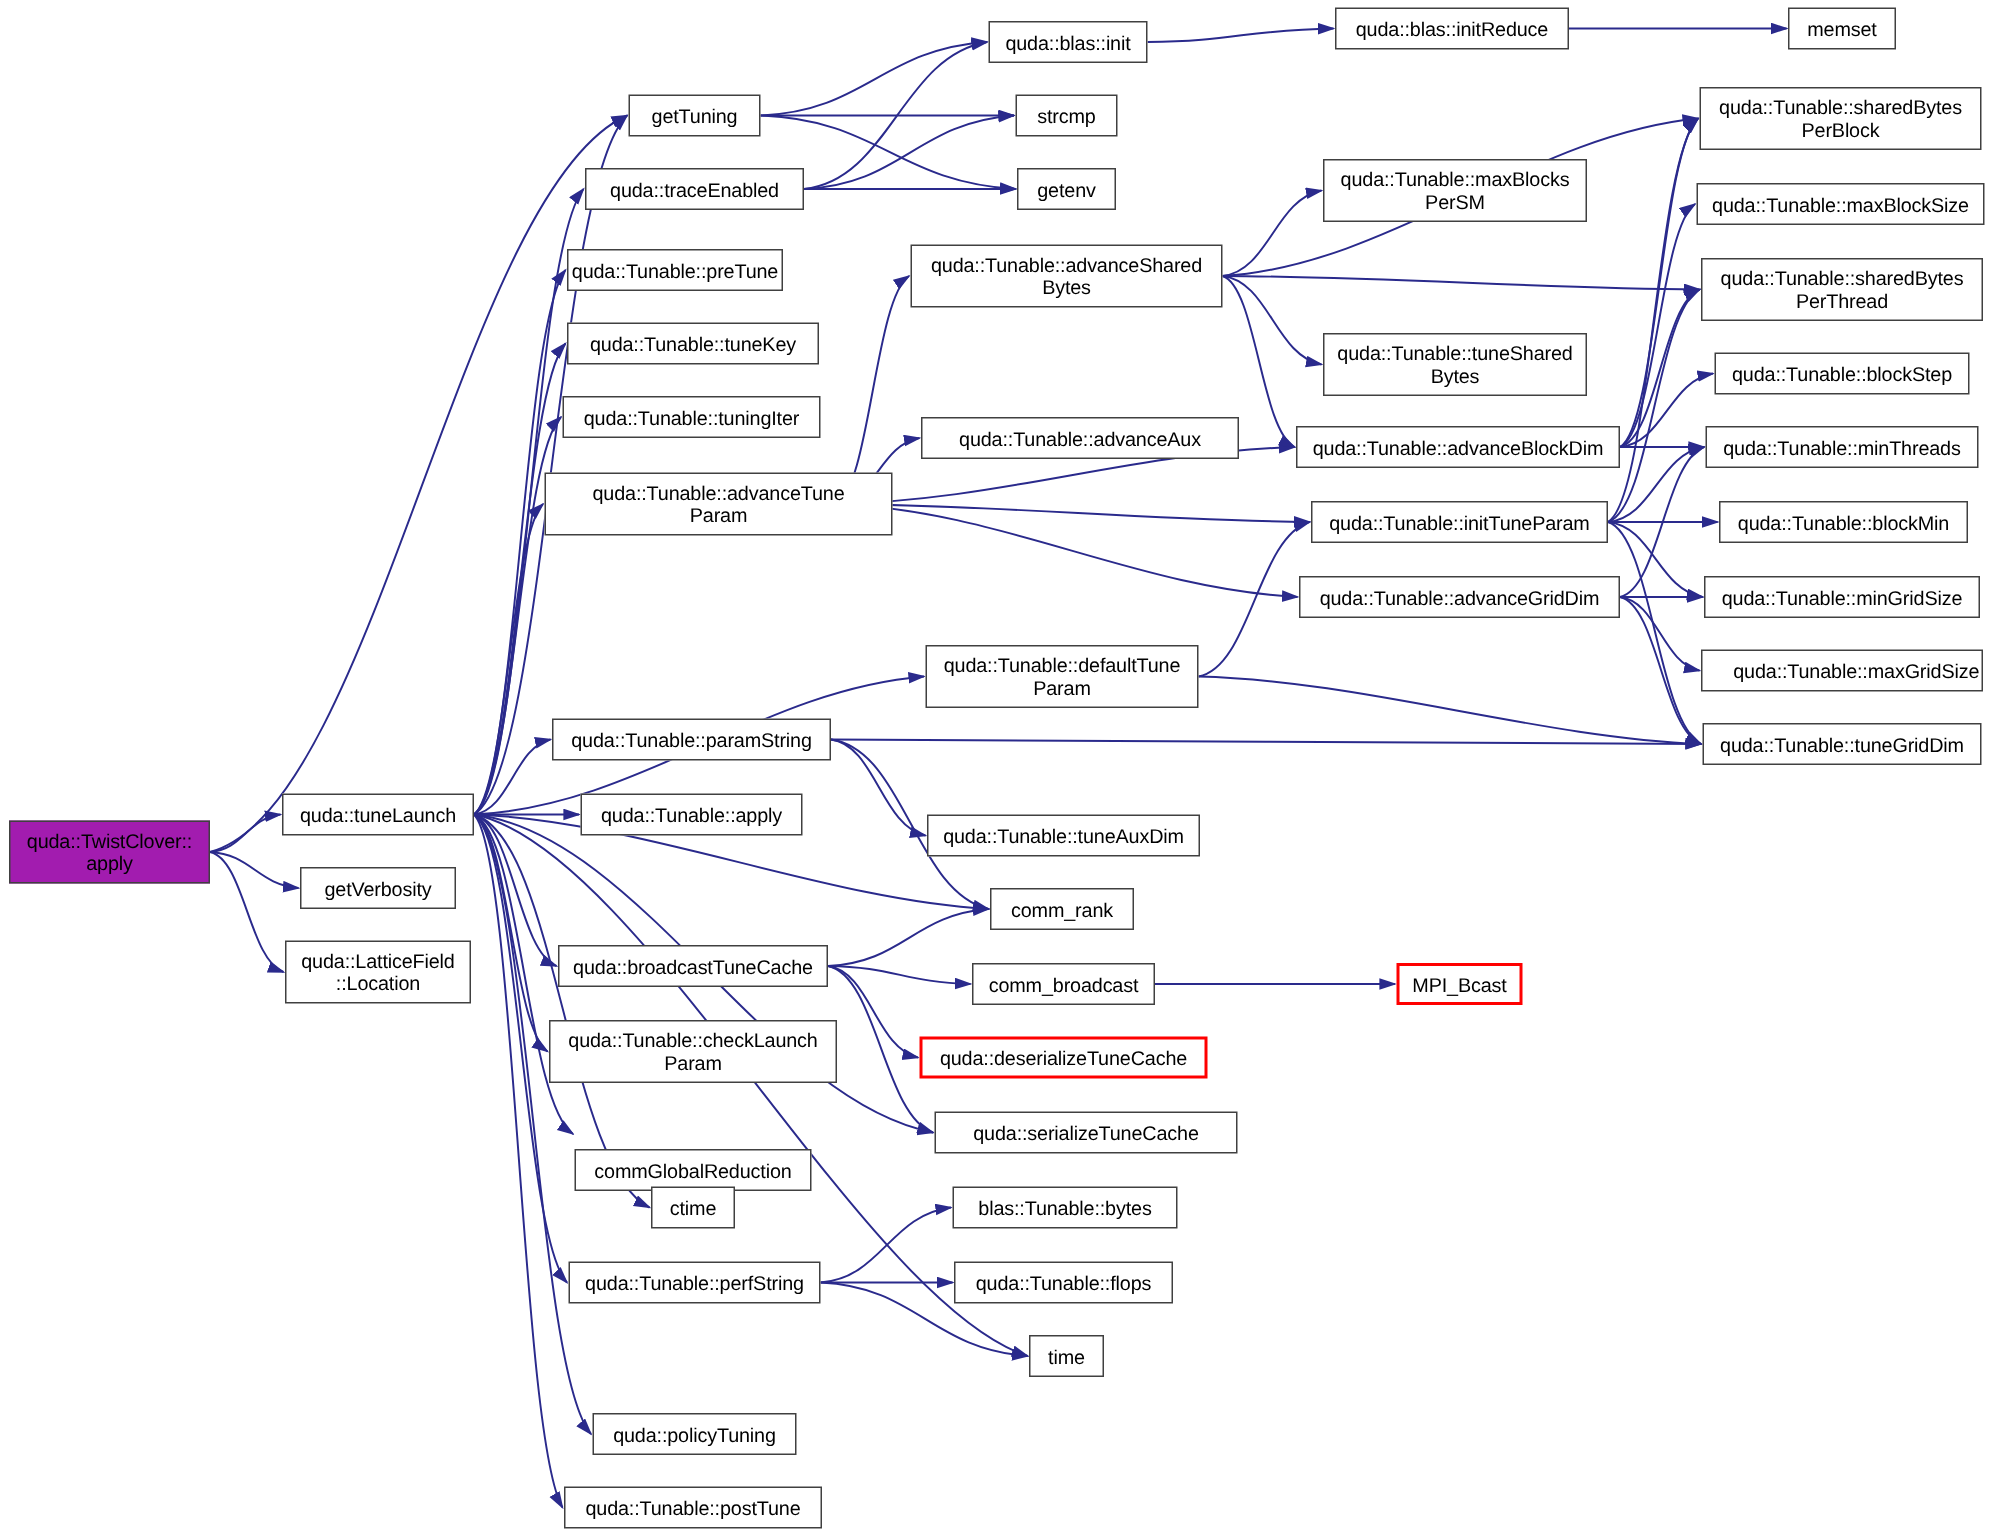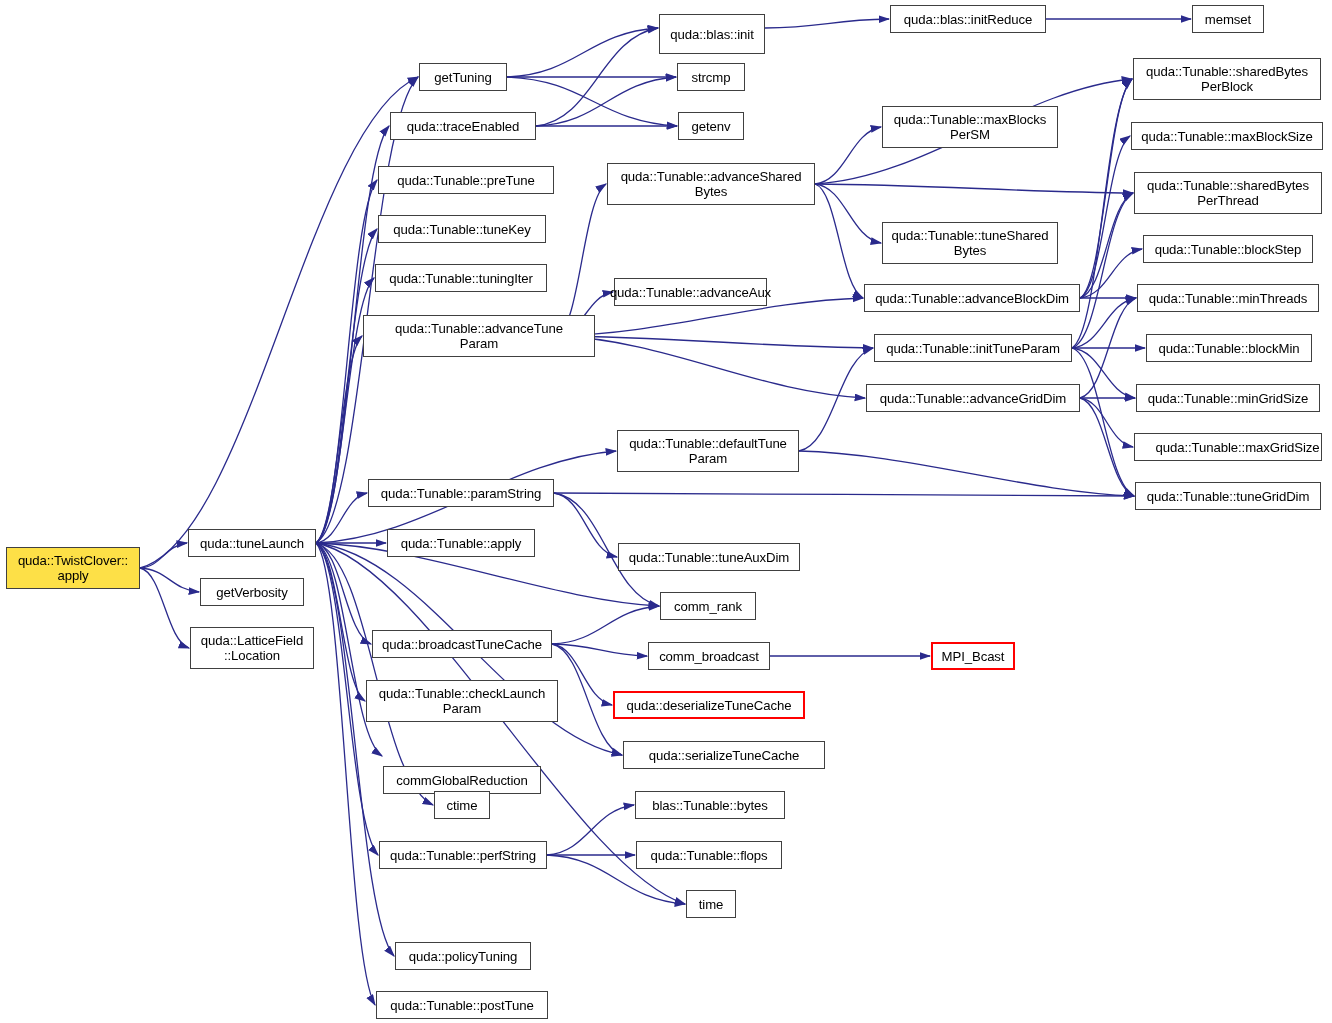--- a/index.html
+++ b/index.html
@@ -34,21 +34,21 @@
     line-height: 15px;
     text-align: center;
     display: flex;
     align-items: center;
     justify-content: center;
     white-space: pre-line;
     letter-spacing: -0.1px;
     z-index: 5;
   }
   .node.root {
-    background: #fde047;
+    background: #a21caf;
     border-color: #404040;
     align-items: center;
   }
   .node.warn {
     border: 2px solid #ff0000;
   }
   .node-label {
     display: block;
     padding: 0 4px;
     pointer-events: none;
@@ -138,41 +138,41 @@
   </svg>
   <div id="nodes-group">
       <div class="node root" style="left: 6px; top: 547px; width: 134px; height: 42px;"><span class="node-label">quda::TwistClover::
 apply</span></div>
       <div class="node" style="left: 188px; top: 529px; width: 128px; height: 28px;"><span class="node-label">quda::tuneLaunch</span></div>
       <div class="node" style="left: 200px; top: 578px; width: 104px; height: 28px;"><span class="node-label">getVerbosity</span></div>
       <div class="node" style="left: 190px; top: 627px; width: 124px; height: 42px;"><span class="node-label">quda::LatticeField
 ::Location</span></div>
       <div class="node" style="left: 419px; top: 63px; width: 88px; height: 28px;"><span class="node-label">getTuning</span></div>
       <div class="node" style="left: 390px; top: 112px; width: 146px; height: 28px;"><span class="node-label">quda::traceEnabled</span></div>
-      <div class="node" style="left: 378px; top: 166px; width: 176px; height: 28px; text-align: right;"><span class="node-label">quda::Tunable::preTune</span></div>
+      <div class="node" style="left: 378px; top: 166px; width: 144px; height: 28px; text-align: right;"><span class="node-label">quda::Tunable::preTune</span></div>
       <div class="node" style="left: 378px; top: 215px; width: 168px; height: 28px;"><span class="node-label">quda::Tunable::tuneKey</span></div>
       <div class="node" style="left: 375px; top: 264px; width: 172px; height: 28px;"><span class="node-label">quda::Tunable::tuningIter</span></div>
       <div class="node" style="left: 363px; top: 315px; width: 232px; height: 42px;"><span class="node-label">quda::Tunable::advanceTune
 Param</span></div>
       <div class="node" style="left: 368px; top: 479px; width: 186px; height: 28px;"><span class="node-label">quda::Tunable::paramString</span></div>
       <div class="node" style="left: 387px; top: 529px; width: 148px; height: 28px;"><span class="node-label">quda::Tunable::apply</span></div>
       <div class="node" style="left: 372px; top: 630px; width: 180px; height: 28px;"><span class="node-label">quda::broadcastTuneCache</span></div>
       <div class="node" style="left: 366px; top: 680px; width: 192px; height: 42px;"><span class="node-label">quda::Tunable::checkLaunch
 Param</span></div>
       <div class="node" style="left: 383px; top: 742px; width: 158px; height: 28px; margin-top: 24px;"><span class="node-label">commGlobalReduction</span></div>
       <div class="node" style="left: 434px; top: 791px; width: 56px; height: 28px;"><span class="node-label">ctime</span></div>
       <div class="node" style="left: 379px; top: 841px; width: 168px; height: 28px;"><span class="node-label">quda::Tunable::perfString</span></div>
       <div class="node" style="left: 395px; top: 942px; width: 136px; height: 28px;"><span class="node-label">quda::policyTuning</span></div>
       <div class="node" style="left: 376px; top: 991px; width: 172px; height: 28px;"><span class="node-label">quda::Tunable::postTune</span></div>
-      <div class="node" style="left: 659px; top: 14px; width: 106px; height: 40px;"><span class="node-label">quda::blas::init</span></div>
+      <div class="node" style="left: 659px; top: 14px; width: 106px; height: 28px;"><span class="node-label">quda::blas::init</span></div>
       <div class="node" style="left: 677px; top: 63px; width: 68px; height: 28px;"><span class="node-label">strcmp</span></div>
       <div class="node" style="left: 678px; top: 112px; width: 66px; height: 28px;"><span class="node-label">getenv</span></div>
       <div class="node" style="left: 607px; top: 163px; width: 208px; height: 42px;"><span class="node-label">quda::Tunable::advanceShared
 Bytes</span></div>
-      <div class="node" style="left: 614px; top: 278px; width: 153px; height: 28px;"><span class="node-label">quda::Tunable::advanceAux</span></div>
+      <div class="node" style="left: 614px; top: 278px; width: 212px; height: 28px;"><span class="node-label">quda::Tunable::advanceAux</span></div>
       <div class="node" style="left: 617px; top: 430px; width: 182px; height: 42px;"><span class="node-label">quda::Tunable::defaultTune
 Param</span></div>
       <div class="node" style="left: 618px; top: 543px; width: 182px; height: 28px; text-align: right;"><span class="node-label">quda::Tunable::tuneAuxDim</span></div>
       <div class="node" style="left: 660px; top: 592px; width: 96px; height: 28px;"><span class="node-label">comm_rank</span></div>
       <div class="node" style="left: 648px; top: 642px; width: 122px; height: 28px;"><span class="node-label">comm_broadcast</span></div>
       <div class="node warn" style="left: 613px; top: 691px; width: 192px; height: 28px;"><span class="node-label">quda::deserializeTuneCache</span></div>
       <div class="node" style="left: 623px; top: 741px; width: 202px; height: 28px;"><span class="node-label">quda::serializeTuneCache</span></div>
       <div class="node" style="left: 635px; top: 791px; width: 150px; height: 28px;"><span class="node-label">blas::Tunable::bytes</span></div>
       <div class="node" style="left: 636px; top: 841px; width: 146px; height: 28px;"><span class="node-label">quda::Tunable::flops</span></div>
       <div class="node" style="left: 686px; top: 890px; width: 50px; height: 28px;"><span class="node-label">time</span></div>

